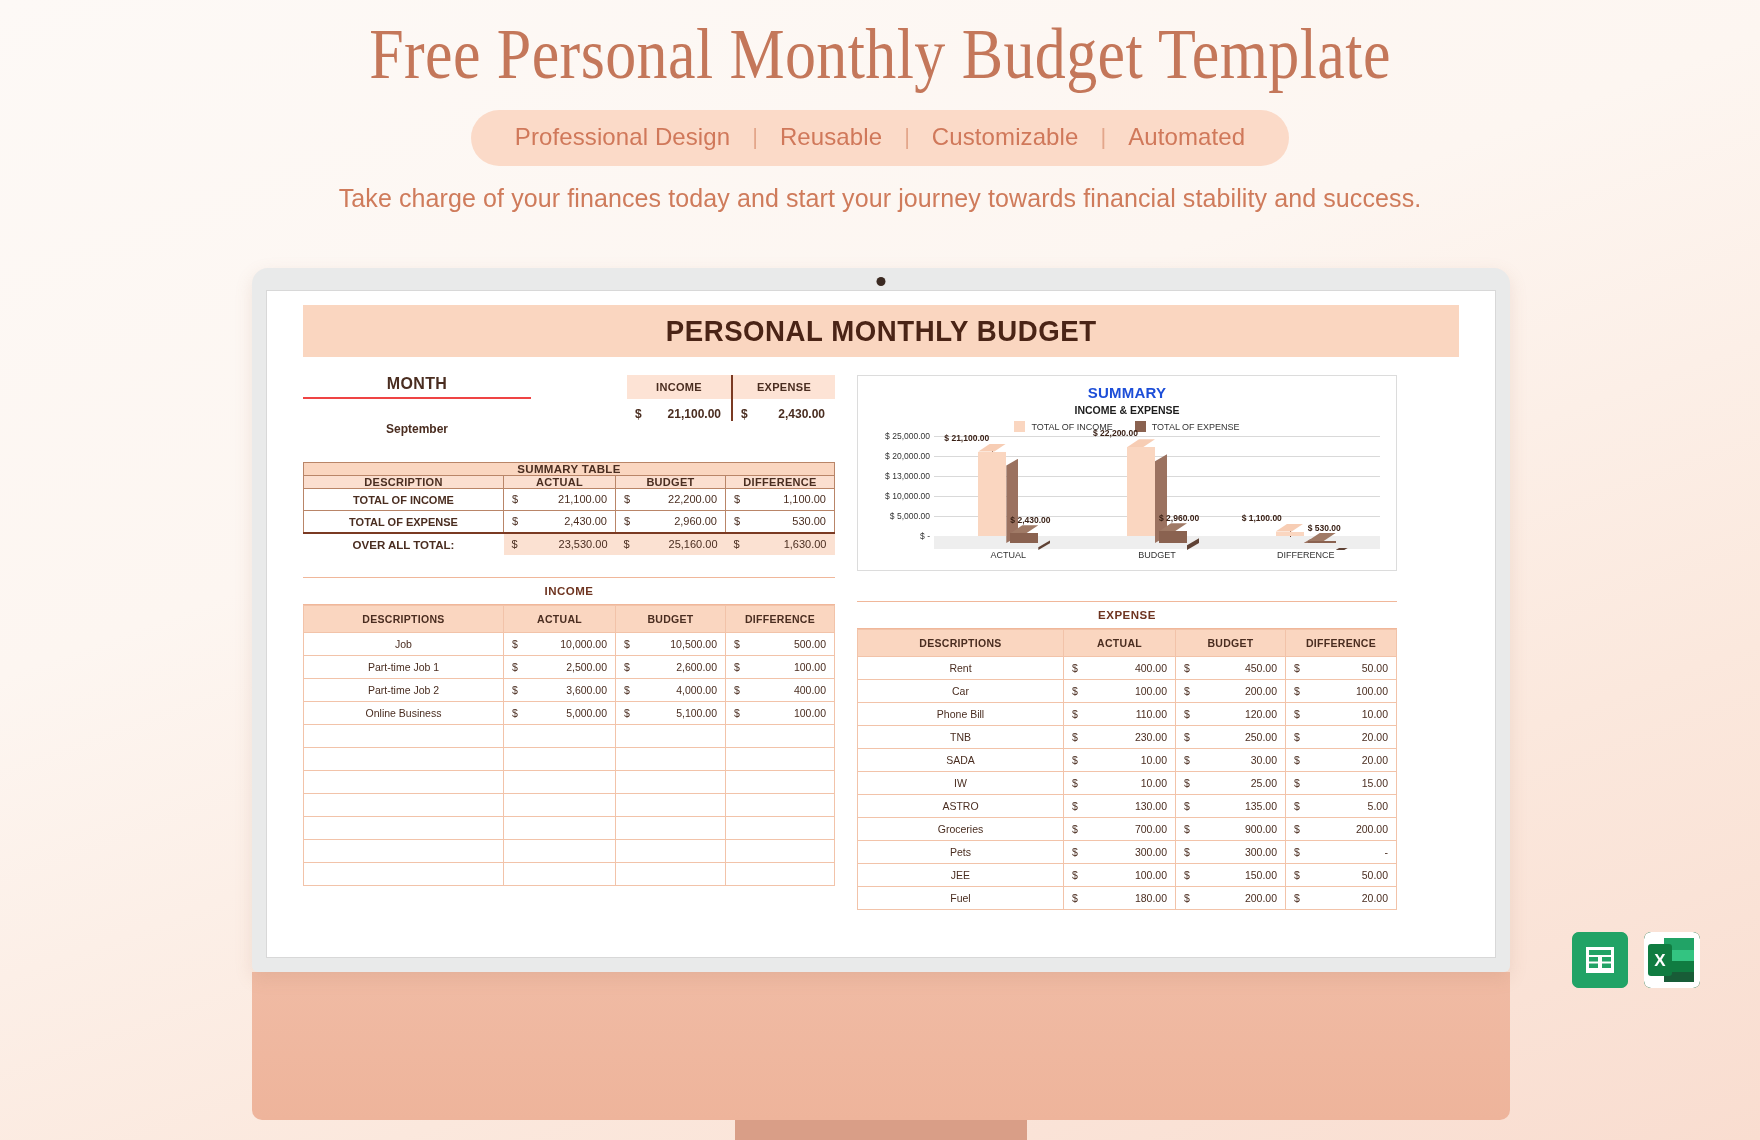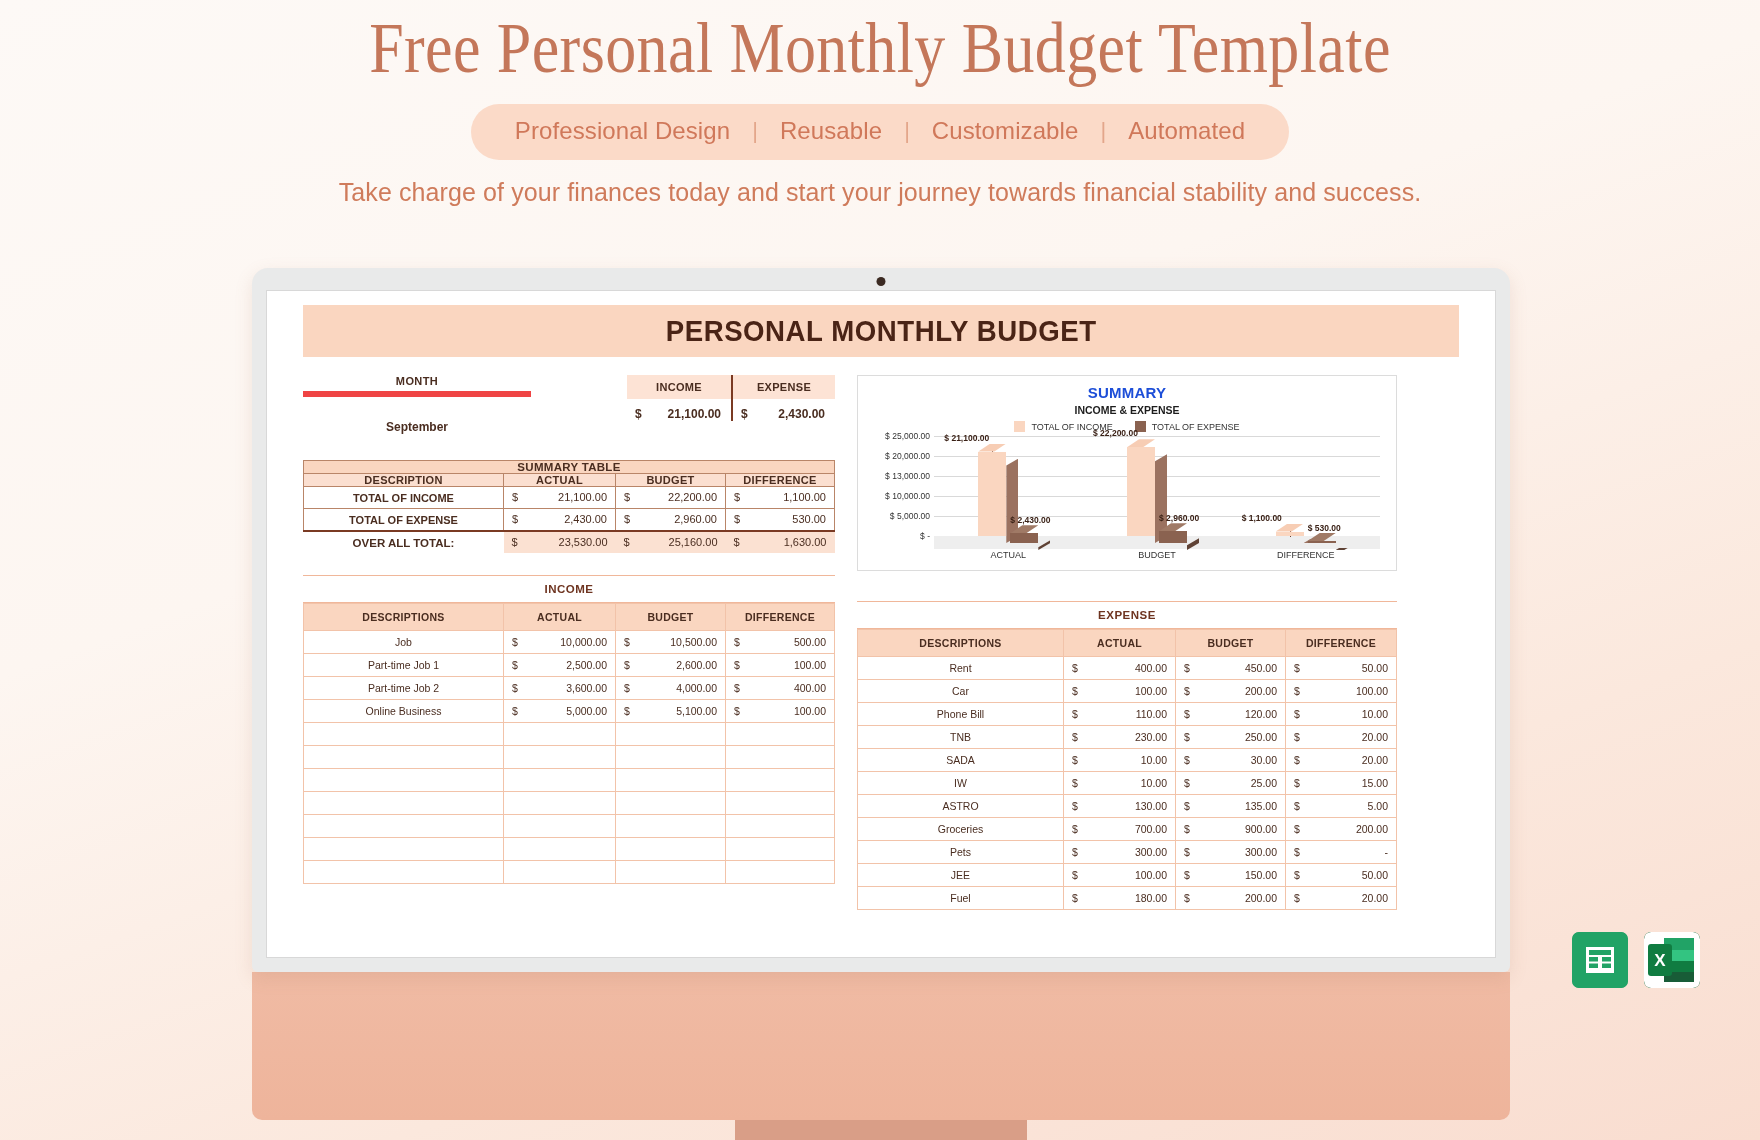--- a/index.html
+++ b/index.html
@@ -3,21 +3,21 @@
 <meta charset="utf-8">
 <style>
   * { box-sizing: border-box; margin: 0; padding: 0; }
   html, body { width: 1760px; height: 1140px; overflow: hidden; }
   body {
     font-family: "Liberation Sans", sans-serif;
     background: linear-gradient(160deg, #fdf9f6 0%, #fdf6f1 38%, #fbe8dd 72%, #f9ddd0 100%);
     position: relative;
   }
   
-  .hero { width: 100%; padding-top: 10px; text-align: center; }
+  .hero { width: 100%; padding-top: 16px; text-align: center; }
   .hero-title {
     font-family: "Liberation Serif", "DejaVu Serif", serif;
     font-size: 72px;
     line-height: 1.08;
     font-weight: 400;
     color: #c4775a;
     letter-spacing: 0.5px;
     transform: scaleX(0.86);
     transform-origin: center;
   }
@@ -97,23 +97,23 @@
     transform: scaleX(0.92);
   }
   .cols { display: flex; gap: 22px; }
   .col-l { width: 532px; }
   .col-r { width: 540px; }
 
   
   .month-row { display: flex; align-items: flex-start; }
   .month-block { width: 228px; }
   .month-label {
-    text-align: center; font-weight: bold; font-size: 11px;
+    text-align: center; font-weight: bold; font-size: 16px;
     letter-spacing: .4px; padding-bottom: 4px;
-    border-bottom: 6px solid #ef4444;
+    border-bottom: 2px solid #ef4444;
   }
   .month-value { text-align: center; font-weight: bold; font-size: 12px; padding-top: 23px; }
   .ie-block { margin-left: 96px; display: flex; }
   .ie-cell { width: 104px; }
   .ie-head {
     background: #fde3d5; text-align: center; font-weight: bold; font-size: 11px;
     padding: 6px 0; letter-spacing: .3px;
   }
   .ie-head.exp { border-left: 2px solid #7a3a23; }
   .ie-val {

